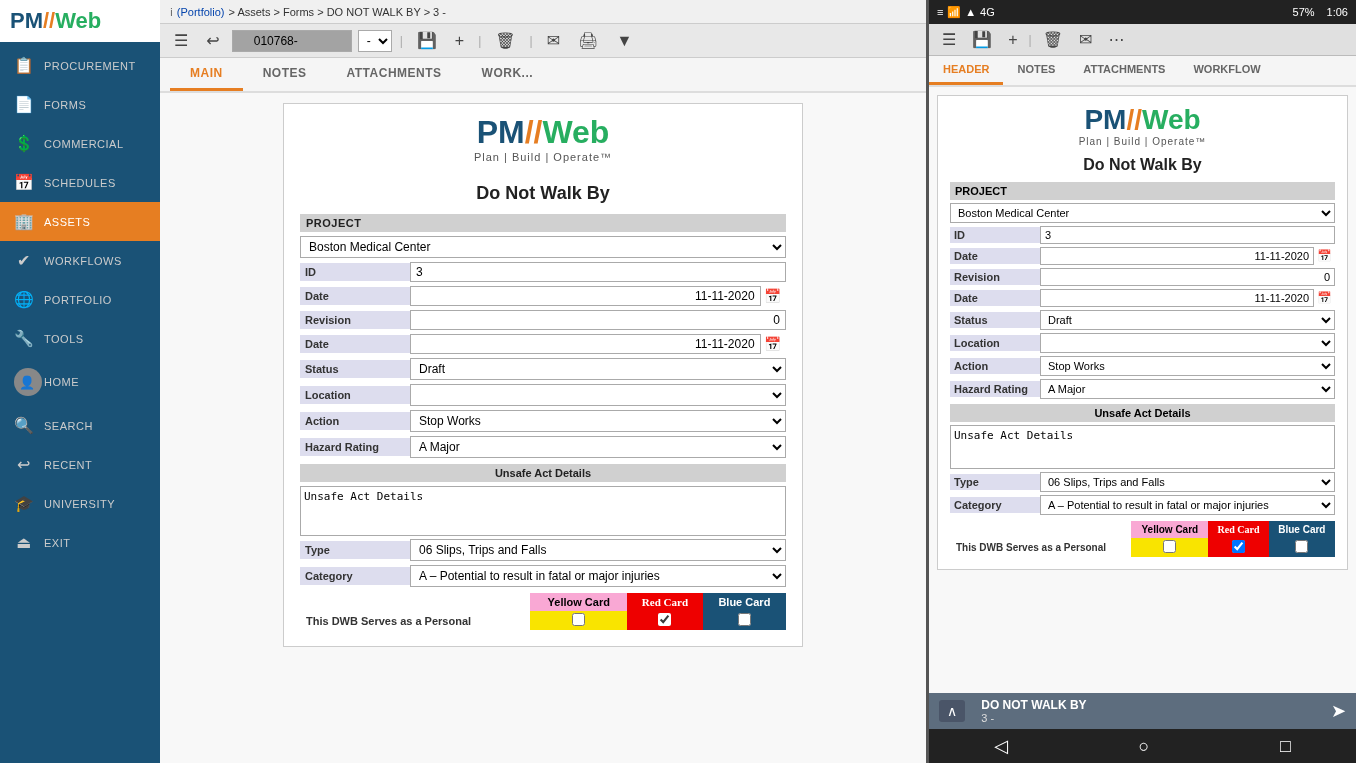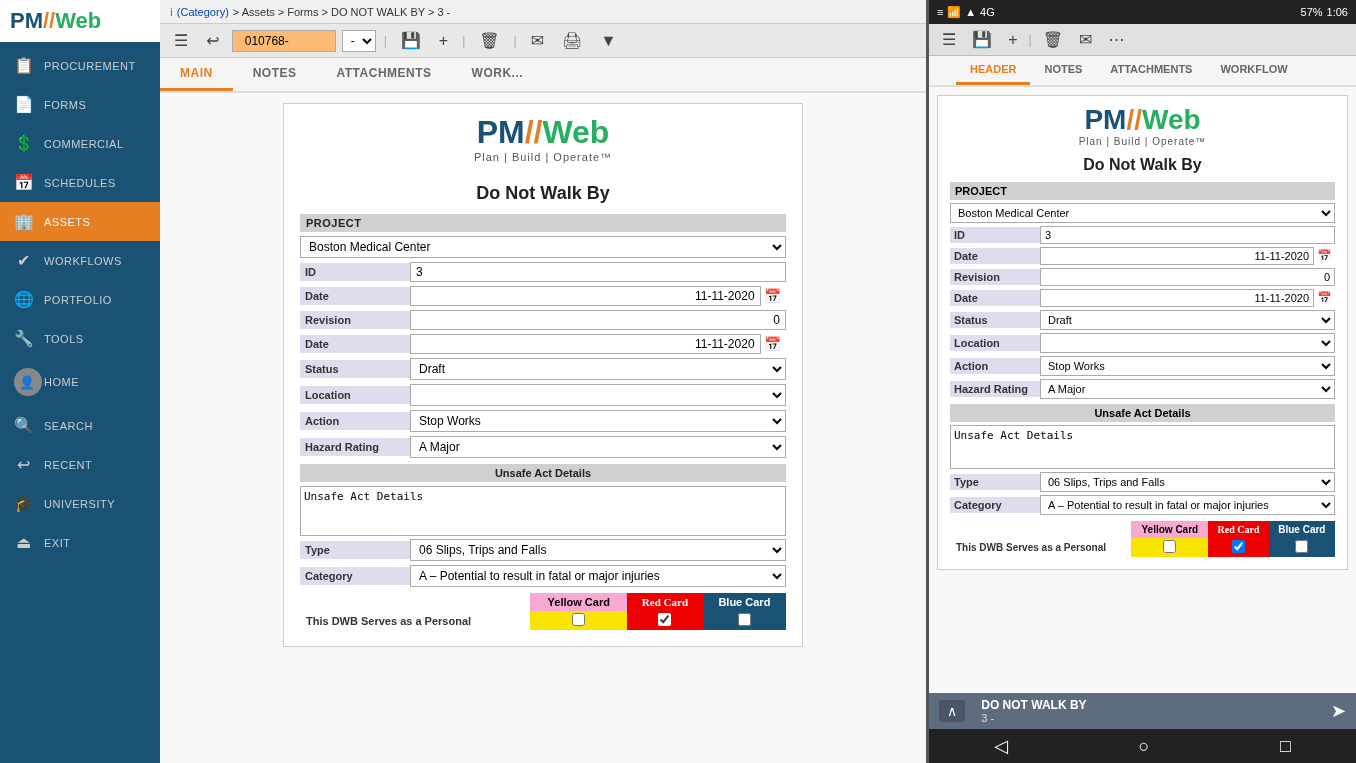--- a/index.html
+++ b/index.html
@@ -77,39 +77,39 @@
       background: none;
       border: none;
       cursor: pointer;
       padding: 3px 6px;
       font-size: 16px;
       color: #444;
       border-radius: 3px;
     }
     .toolbar-input {
       border: 1px solid #aaa;
-      padding: 3px 12px;
+      padding: 3px 21px;
       font-size: 12px;
-      width: 104px;
-      background: #fdba74;
+      width: 120px;
+      background: #a3a3a3;
     }
     .toolbar-dropdown {
       border: 1px solid #aaa;
       padding: 2px 4px;
       font-size: 12px;
       background: #fff;
     }
     .toolbar-sep { color: #aaa; margin: 0 2px; }
 
     
     .tabs-bar {
       background: #f5f5f5;
       border-bottom: 2px solid #ddd;
       display: flex;
-      padding: 0 0;
+      padding: 0 10px;
     }
     .tab {
       padding: 8px 20px;
       font-size: 12px;
       font-weight: 600;
       color: #666;
       cursor: pointer;
       border-bottom: 3px solid transparent;
       text-transform: uppercase;
       letter-spacing: 0.5px;
@@ -275,21 +275,21 @@
       background: #222;
       color: #fff;
       padding: 3px 8px;
       font-size: 11px;
       display: flex;
       align-items: center;
       justify-content: space-between;
       height: 24px;
     }
     .mobile-status-left { display: flex; align-items: center; gap: 4px; }
-    .mobile-status-right { display: flex; align-items: center; gap: 4px; font-size: 11px; }
+    .mobile-status-right { display: flex; align-items: center; gap: 12px; font-size: 11px; }
 
     .mobile-toolbar {
       background: #e0e0e0;
       padding: 4px 8px;
       display: flex;
       align-items: center;
       gap: 6px;
       border-bottom: 1px solid #bbb;
     }
     .mobile-toolbar-btn {
@@ -297,21 +297,20 @@
       border: none;
       cursor: pointer;
       font-size: 16px;
       color: #444;
       padding: 2px 5px;
     }
     .mobile-tabs {
       background: #f5f5f5;
       display: flex;
       border-bottom: 2px solid #ddd;
-      padding-left: 27px;
     }
     .mobile-tab {
       padding: 7px 14px;
       font-size: 11px;
       font-weight: 600;
       color: #666;
       cursor: pointer;
       border-bottom: 3px solid transparent;
       text-transform: uppercase;
     }
@@ -450,21 +449,21 @@
       <span class="icon">⏏</span>
       <span>EXIT</span>
     </div>
   </div>
 </div>
 
 <div class="main-area">
 
   <div class="breadcrumb-bar">
     <span class="info-icon">ℹ</span>
-    <span style="color:#0645ad;cursor:pointer;">(Category)</span>
+    <span style="color:#0645ad;cursor:pointer;">(Portfolio)</span>
     <span> &gt; Assets &gt; Forms &gt; DO NOT WALK BY &gt; 3 -</span>
   </div>
 
   <div class="toolbar">
     <button class="toolbar-btn">☰</button>
     <button class="toolbar-btn">↩</button>
     <input class="toolbar-input" value="010768-" style="">
     <select class="toolbar-dropdown">
       <option>-</option>
     </select>

